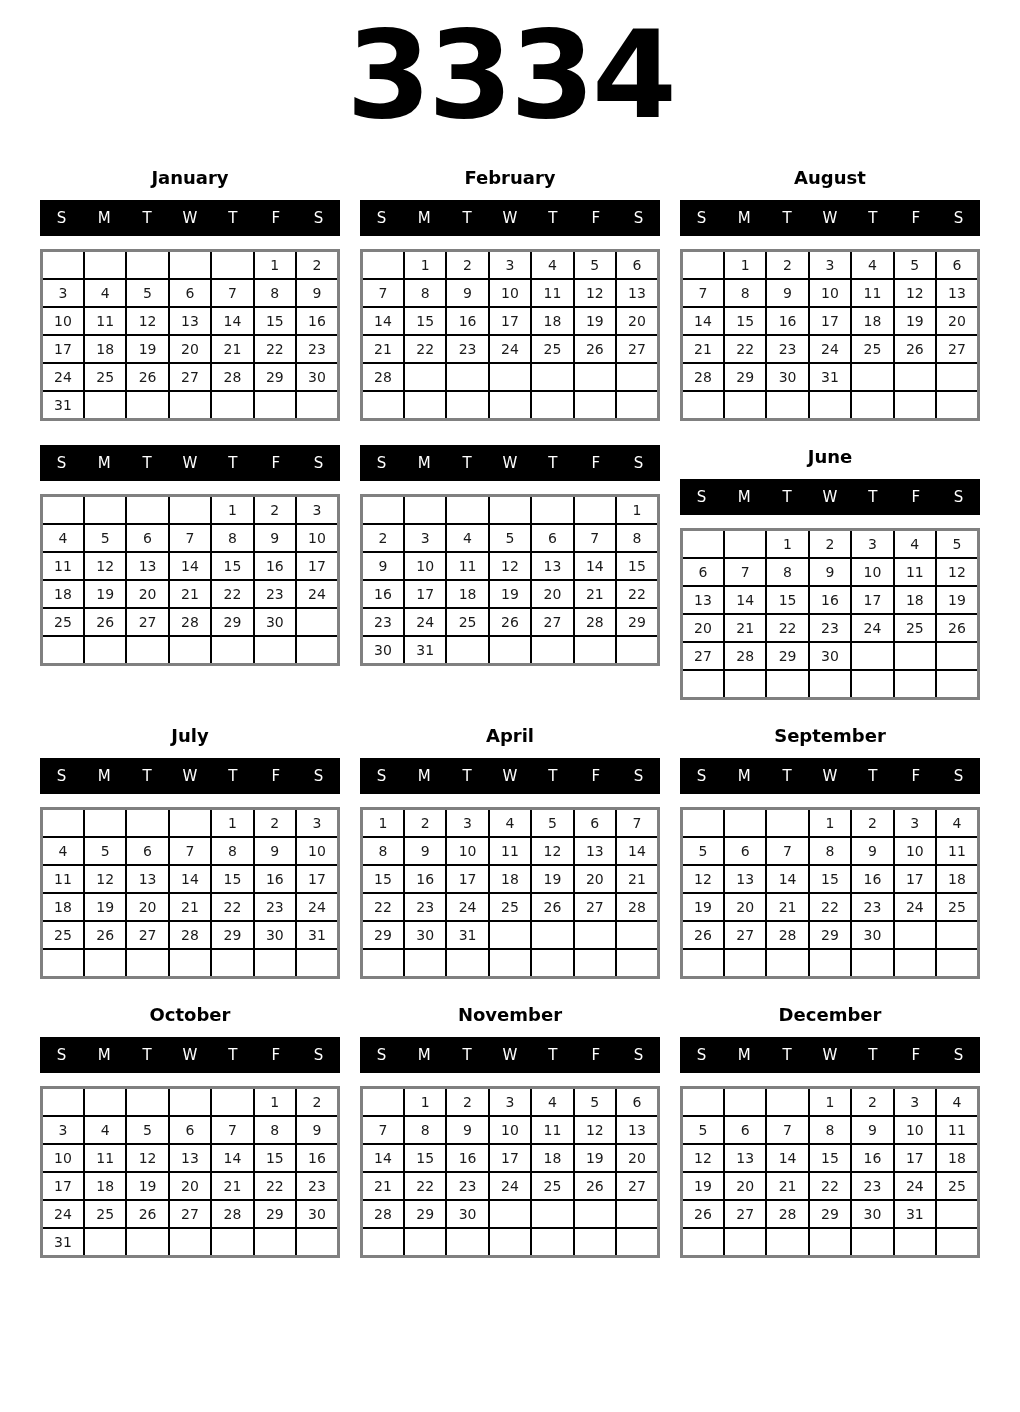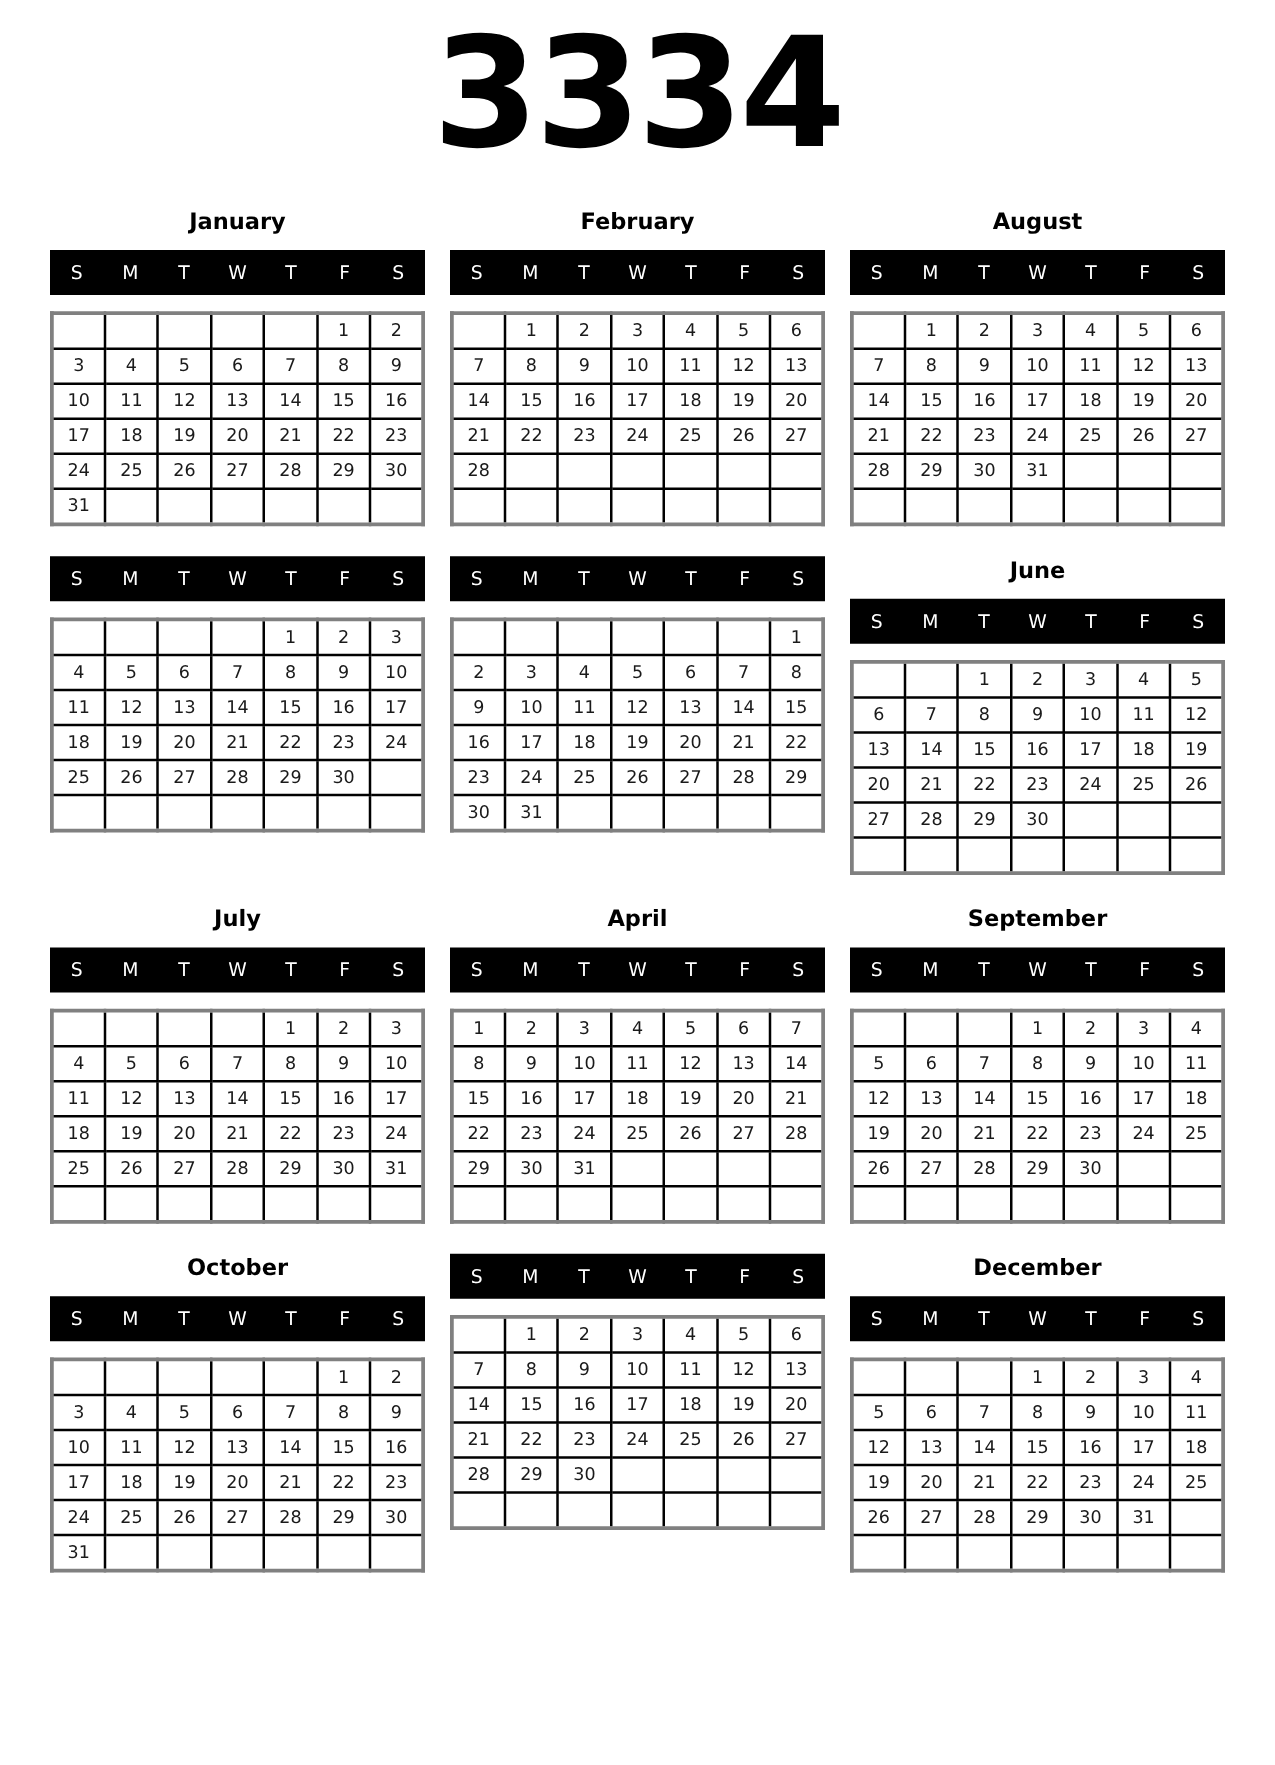--- a/index.html
+++ b/index.html
@@ -770,20 +770,21 @@
               <td></td>
               <td></td>
               <td></td>
               <td></td>
               <td></td>
             </tr>
           </tbody>
         </table>
       </div>
       <div class="month">
+        <div class="month-name">November</div>
         <div class="weekday-header">
           <div class="wd">S</div>
           <div class="wd">M</div>
           <div class="wd">T</div>
           <div class="wd">W</div>
           <div class="wd">T</div>
           <div class="wd">F</div>
           <div class="wd">S</div>
         </div>
         <table class="days">

